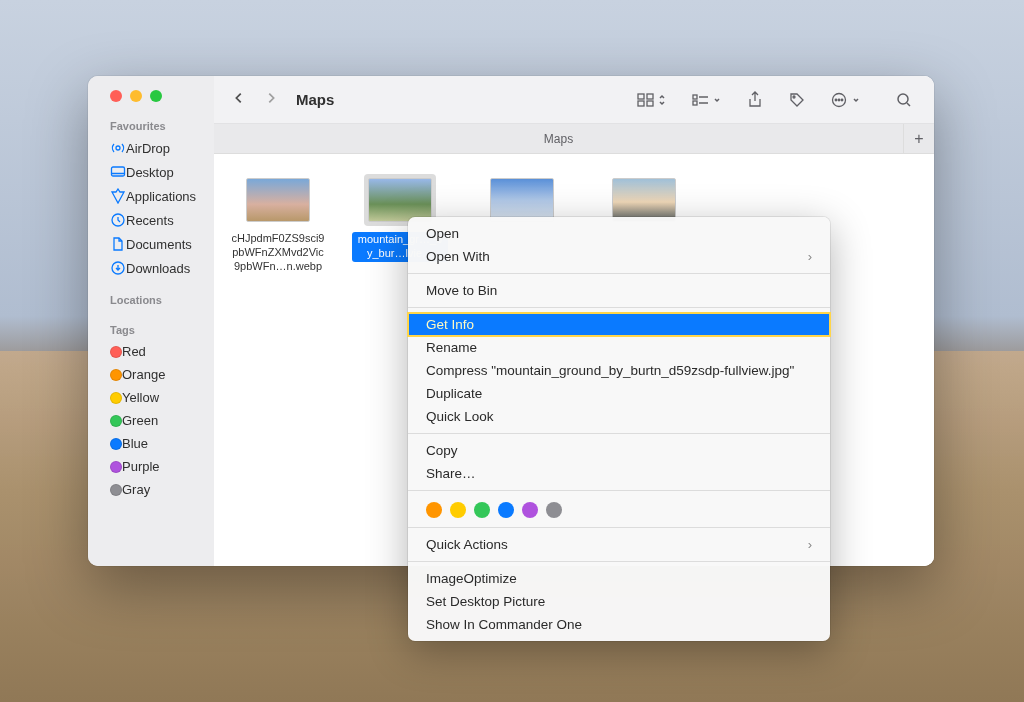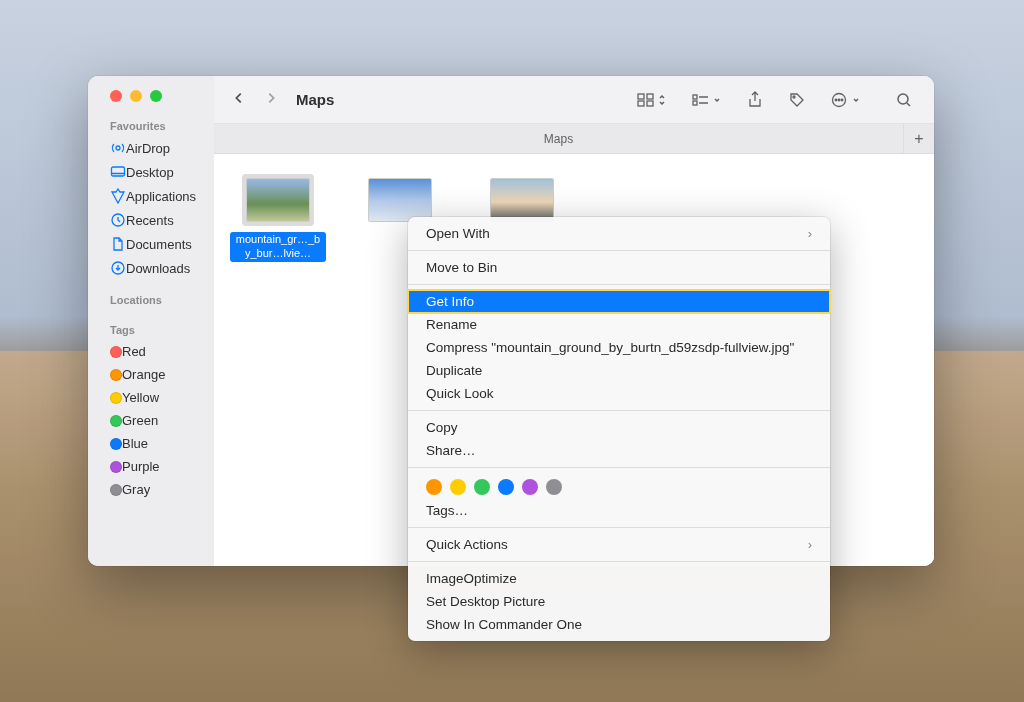--- a/index.html
+++ b/index.html
@@ -390,20 +390,26 @@
     </div>
 
     <div class="tab-bar">
       <div class="tab">
           <span>Maps</span>
         </div>
       <div class="tab-add">+</div>
     </div>
 
     <div class="content">
+      <div class="file-item">
+        <div class="thumb-wrap">
+            <div class="thumb"></div>
+          </div>
+        <div class="file-label">cHJpdmF0ZS9sci9pbWFnZXMvd2Vic9pbWFn…n.webp</div>
+      </div>
       <div class="file-item selected">
         <div class="thumb-wrap">
             <div class="thumb t2"></div>
           </div>
         <div class="file-label">mountain_gr…_by_bur…lvie…</div>
       </div>
       <div class="file-item">
         <div class="thumb-wrap">
             <div class="thumb t3"></div>
           </div>
@@ -411,20 +417,23 @@
       <div class="file-item">
         <div class="thumb-wrap">
             <div class="thumb t4"></div>
           </div>
       </div>
     </div>
   </div>
 </div>
 
 <div class="context-menu">
+  <div class="menu-item">
+      <span>Open</span>
+    </div>
   <div class="menu-item">
       <span>Open With</span>
       <span class="submenu-chevron">›</span>
     </div>
   <div class="menu-sep"></div>
   <div class="menu-item">
       <span>Move to Bin</span>
     </div>
   <div class="menu-sep"></div>
   <div class="menu-item highlighted">
@@ -451,23 +460,20 @@
     </div>
   <div class="menu-sep"></div>
   <div class="tag-row">
     <span class="tag-circle" style="background:#ff9500"></span>
     <span class="tag-circle" style="background:#ffcc00"></span>
     <span class="tag-circle" style="background:#34c759"></span>
     <span class="tag-circle" style="background:#0a7aff"></span>
     <span class="tag-circle" style="background:#af52de"></span>
     <span class="tag-circle" style="background:#8e8e93"></span>
   </div>
-  <div class="menu-item">
-      <span>Tags…</span>
-    </div>
   <div class="menu-sep"></div>
   <div class="menu-item">
       <span>Quick Actions</span>
       <span class="submenu-chevron">›</span>
     </div>
   <div class="menu-sep"></div>
   <div class="menu-item">
       <span>ImageOptimize</span>
     </div>
   <div class="menu-item">

